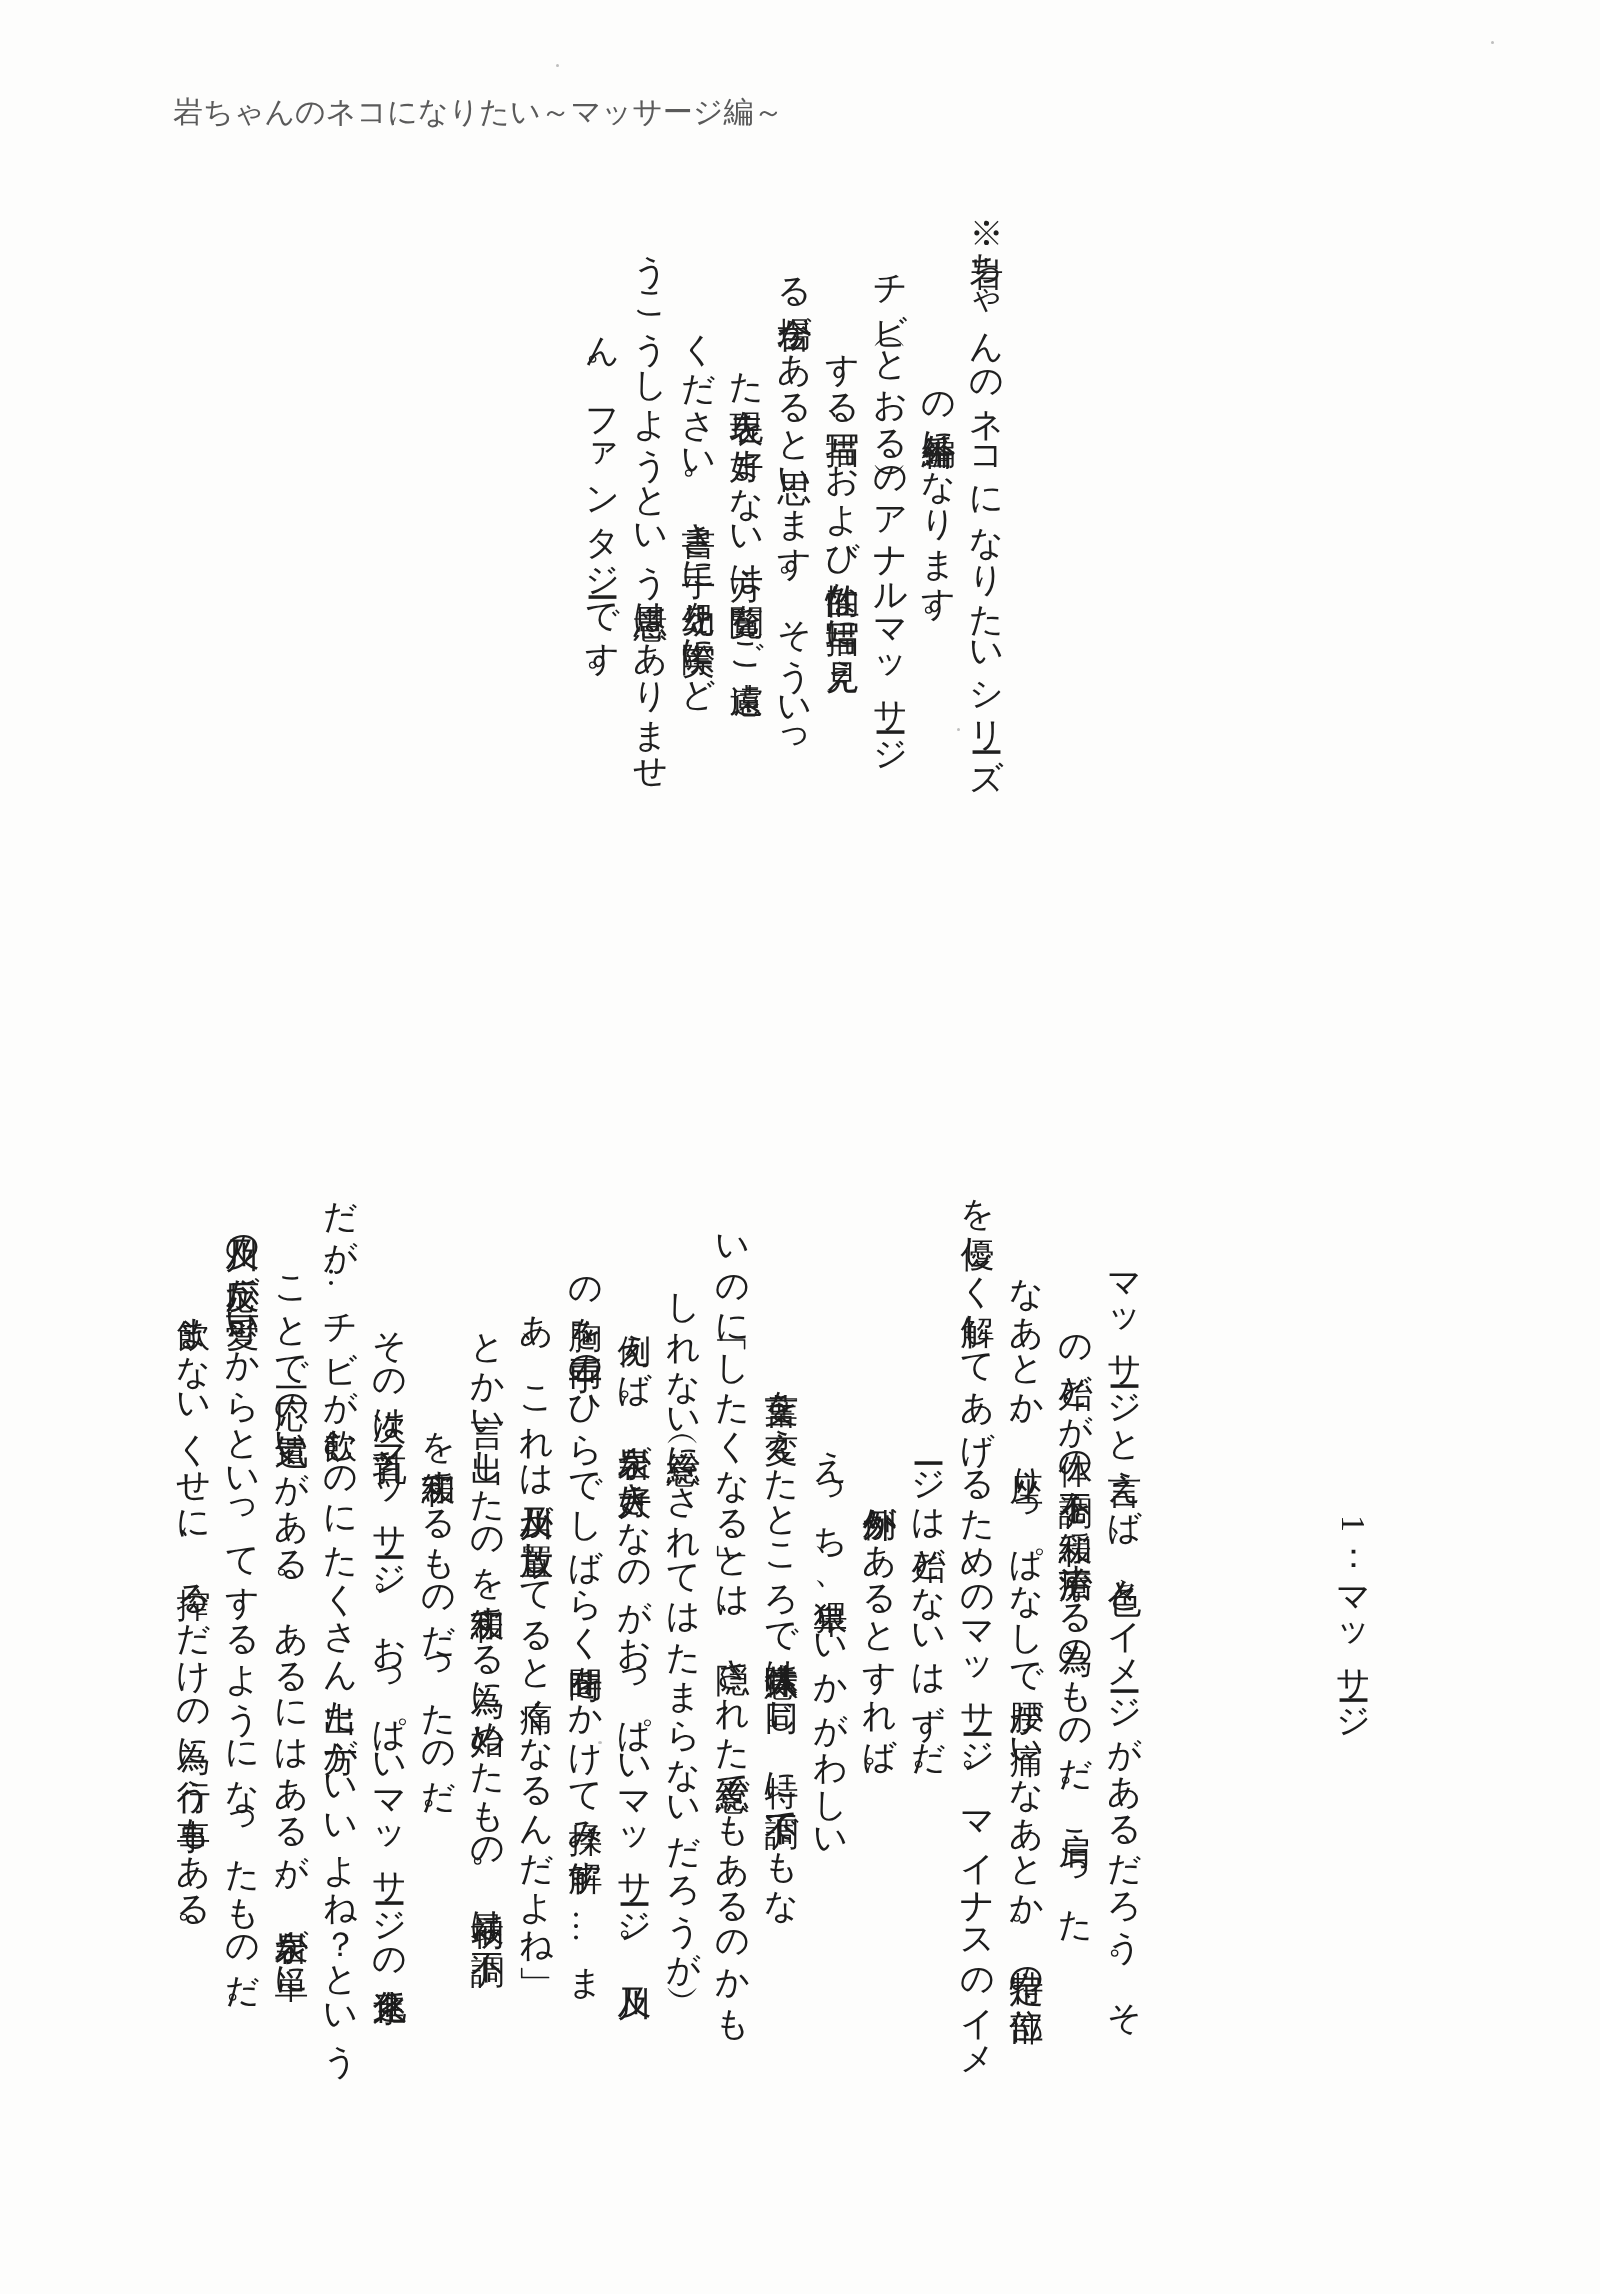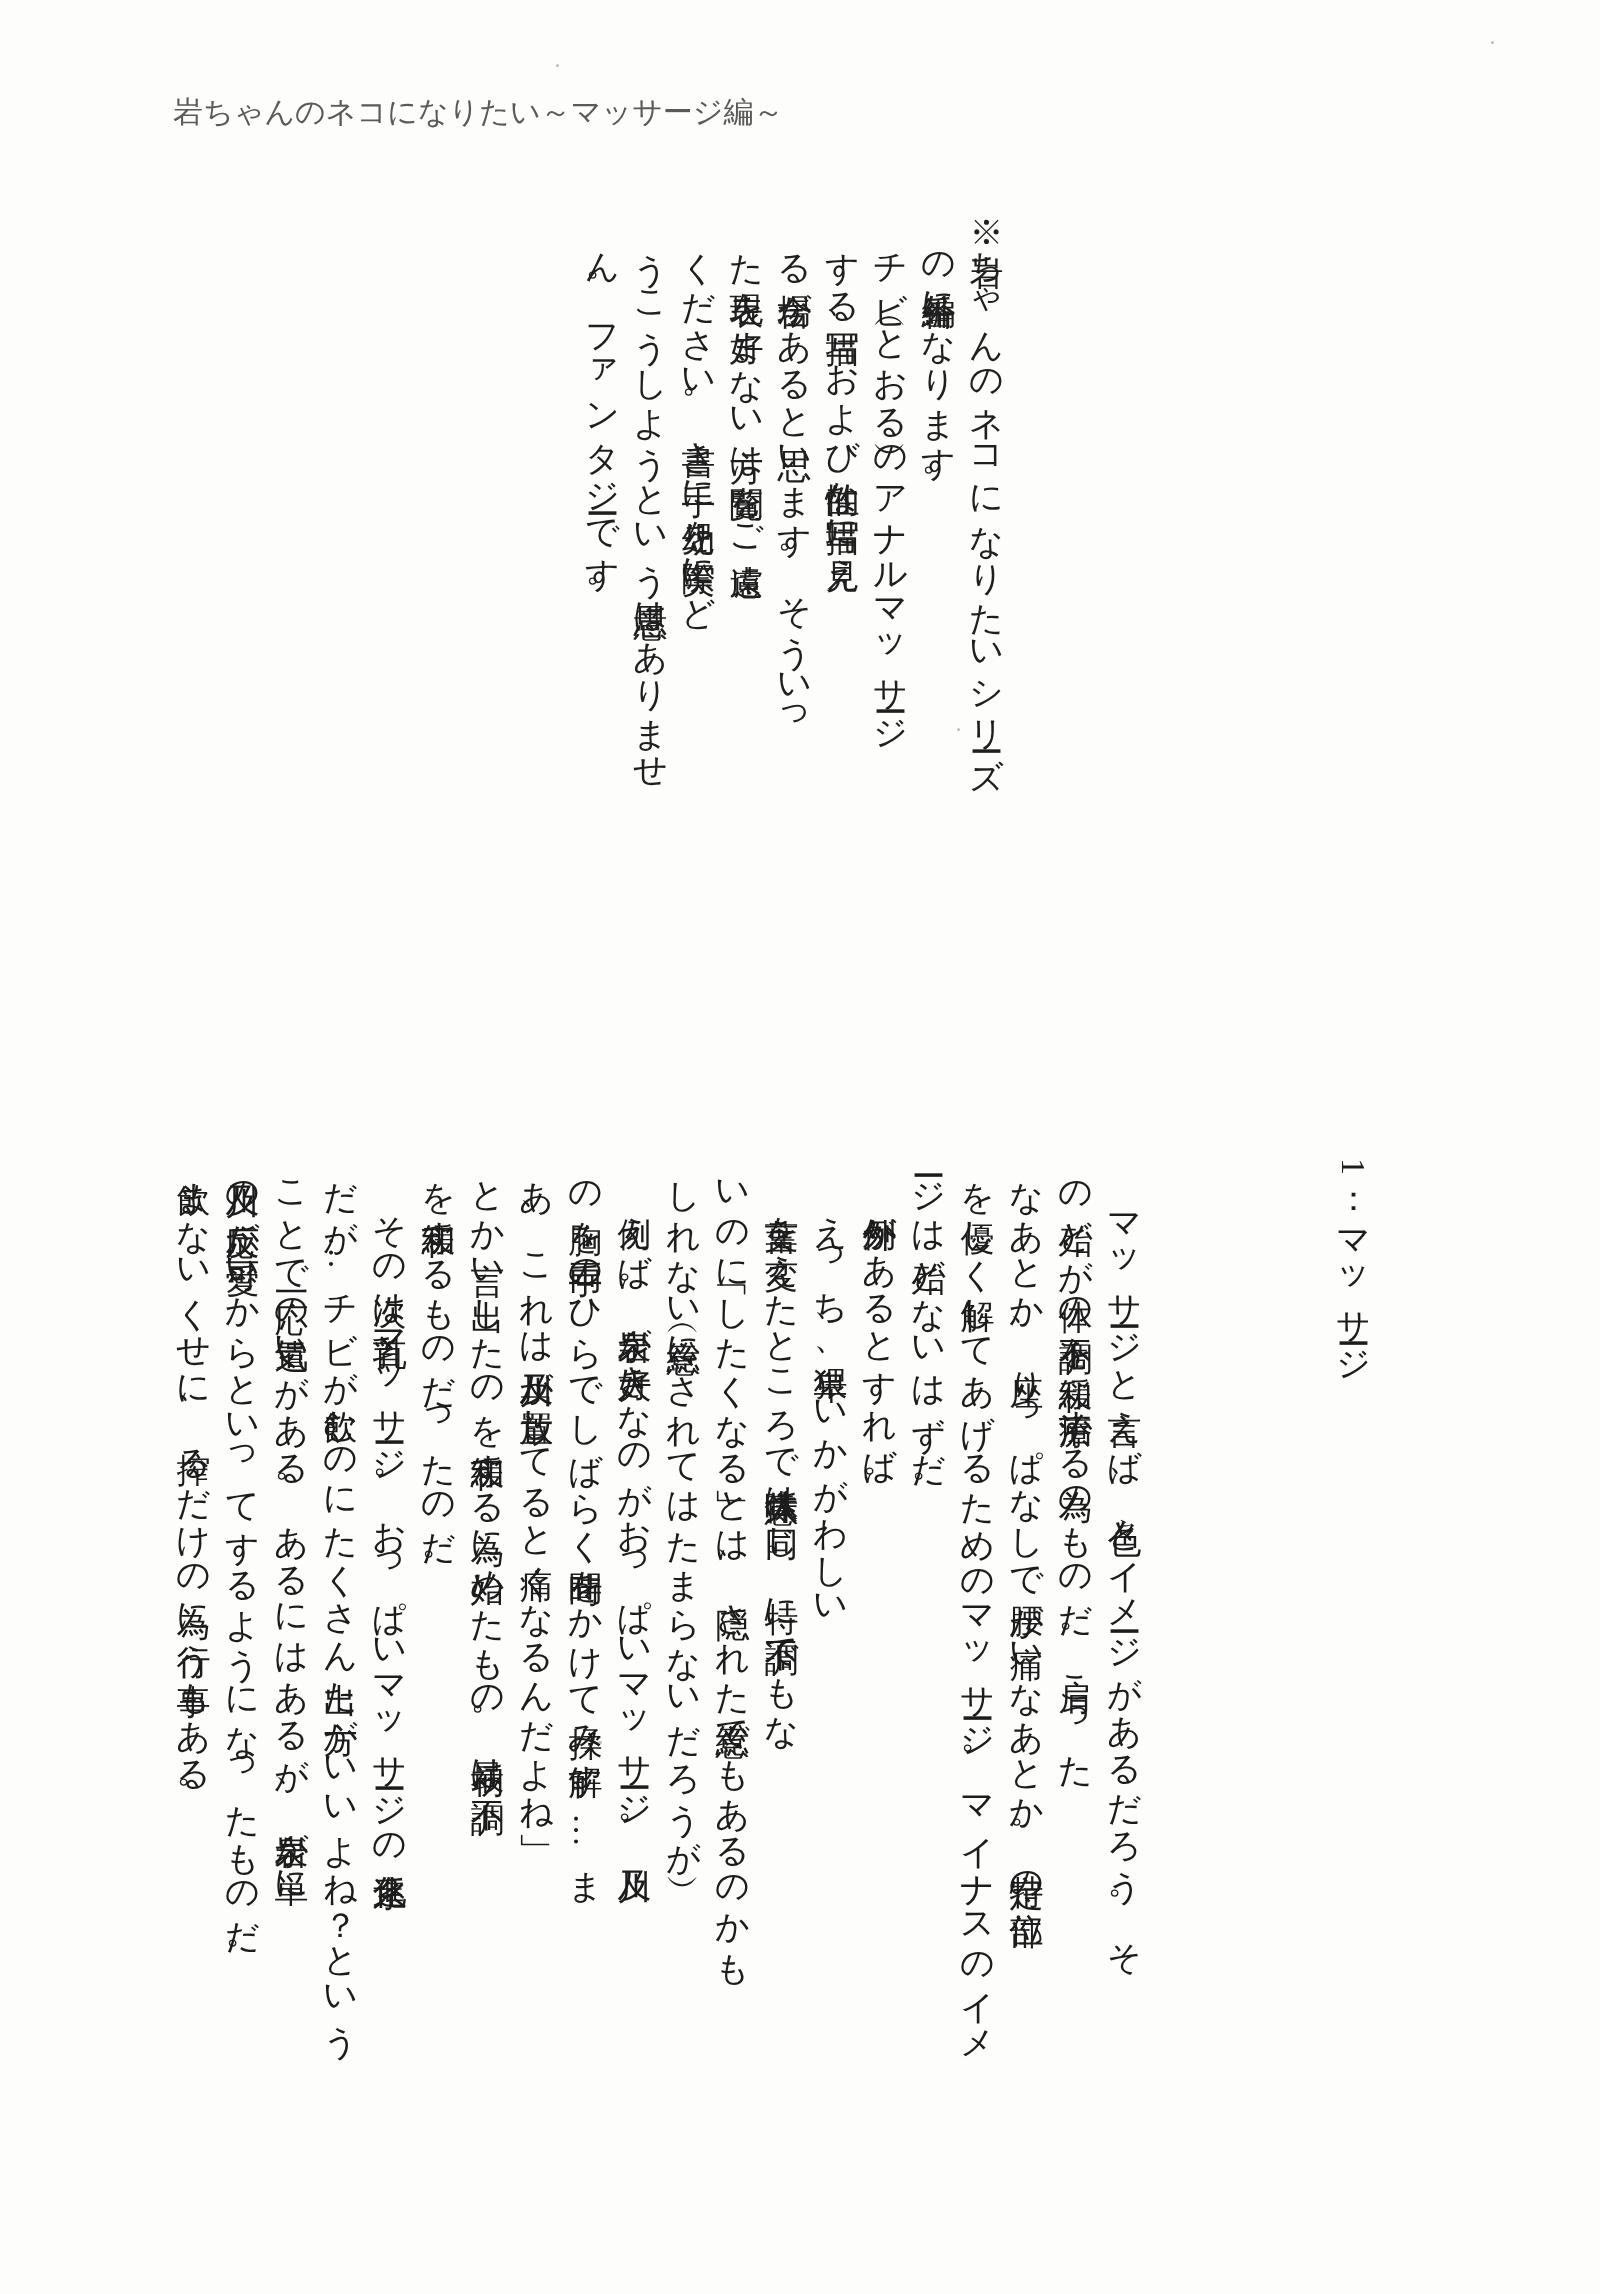--- a/index.html
+++ b/index.html
@@ -10,20 +10,21 @@
     width: 1600px;
     height: 2294px;
     position: relative;
     background: #fdfdfc;
     font-family: "Liberation Serif", "DejaVu Serif", serif;
   }
   .page {
     position: absolute;
     inset: 0;
     overflow: hidden;
+    text-align: center;
   }
   
   .page-header {
     position: absolute;
     left: 173px;
     top: 92px;
     font-size: 30px;
     line-height: 40px;
     letter-spacing: 0;
     color: #5a5a5a;

